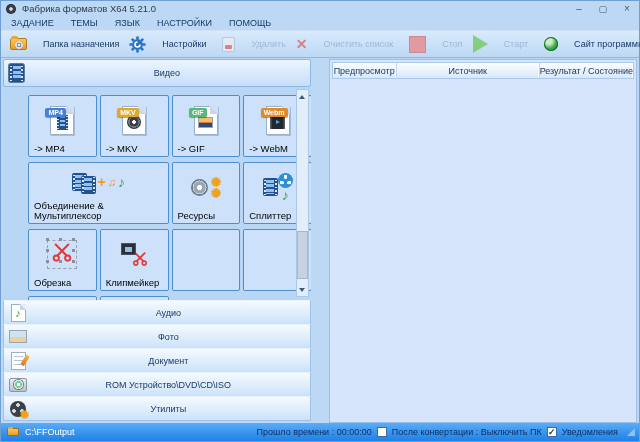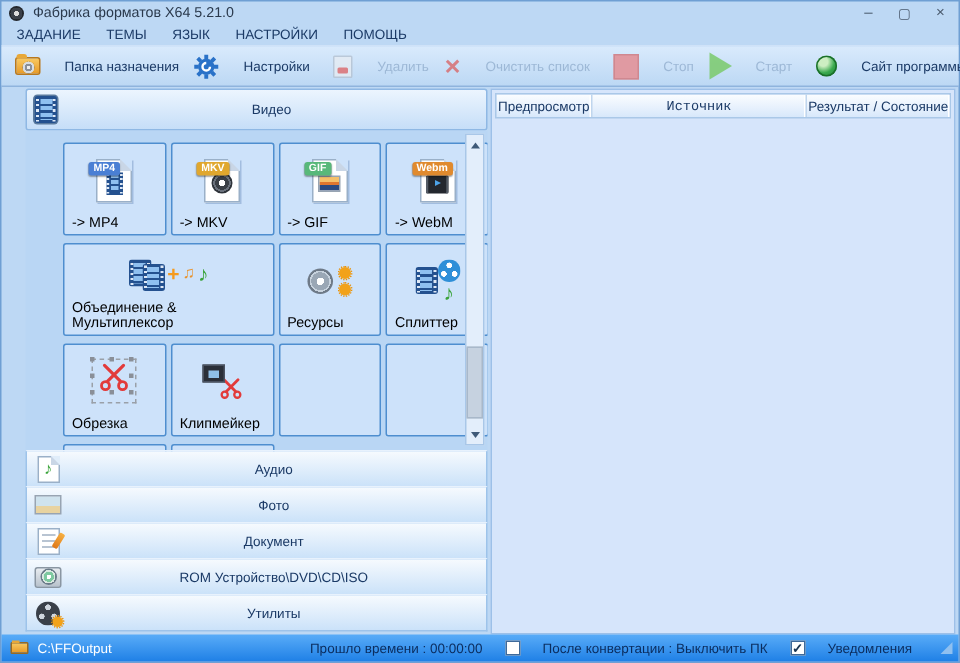--- a/index.html
+++ b/index.html
@@ -33,21 +33,21 @@
 
   .delpage-ico { width:13px; height:15px; background:#e6ecf3; border:1px solid #b5c2d1; border-radius:1px; position:relative; opacity:.8; }
   .delpage-ico::after { content:''; position:absolute; left:2px; right:2px; bottom:2px; height:3.5px; background:#e06a6a; border-radius:1px; }
   .clearx-ico { color:#d96060; font-weight:bold; font-size:14px; line-height:14px; opacity:.75; }
   .stop-ico { width:17px; height:17px; background:#e09aa2; border:1px solid #cf8890; }
   .start-ico { width:0; height:0; border-left:15px solid #7ecb72; border-top:9px solid transparent; border-bottom:9px solid transparent; opacity:.9; }
   .globe-ico { width:14px; height:14px; border-radius:50%;
     background:radial-gradient(circle at 35% 30%, #cdeec2 0 3px, #3aa94e 55%, #1c7a2e); box-shadow:inset 0 0 0 1px #1a6f2a; }
 
   
-  .main { flex:1; display:flex; min-height:0; padding:1px 2px 0 16px; gap:2px; }
+  .main { flex:1; display:flex; min-height:0; padding:1px 2px 0 2px; gap:18px; }
   .left { width:308px; display:flex; flex-direction:column; }
 
   .video-header { height:28px; background:linear-gradient(#ecf5fe,#c6def8); border:1px solid #8fb8e4; border-radius:2px;
     display:flex; align-items:center; font-size:9px; color:#1b3a66; position:relative; }
   .video-header .hlabel { flex:1; text-align:center; }
 
   .filmstrip { width:15px; height:18px; border-radius:2px; position:relative;
     background:
       repeating-linear-gradient(#dfe9f6 0 1.5px, rgba(0,0,0,0) 1.5px 3.5px) 1px 1.5px / 2px calc(100% - 3px) no-repeat,
       repeating-linear-gradient(#dfe9f6 0 1.5px, rgba(0,0,0,0) 1.5px 3.5px) right 1px top 1.5px / 2px calc(100% - 3px) no-repeat,
@@ -138,29 +138,29 @@
   .sarrow { height:13px; display:flex; align-items:center; justify-content:center; }
   .tri-up { width:0; height:0; border-bottom:4px solid #3f5a78; border-left:3.5px solid transparent; border-right:3.5px solid transparent; }
   .tri-down { width:0; height:0; border-top:4px solid #3f5a78; border-left:3.5px solid transparent; border-right:3.5px solid transparent; }
   .strack { flex:1; position:relative; }
   .sthumb { position:absolute; left:0; right:0; top:128px; height:48px; background:#c6d2e0; border:1px solid #a8b8ca; }
 
   
   .right { flex:1; background:#d6e5fb; border:1px solid #9dc0e8; display:flex; flex-direction:column; padding:2px; }
   .cols { height:17px; display:flex; background:linear-gradient(#fbfdff,#d8e8fb); border:1px solid #aac8e8; font-size:9px; color:#1b3a66; }
   .col { display:flex; align-items:center; justify-content:center; white-space:nowrap; overflow:hidden; border-right:1px solid #c0d6ee; box-shadow:-1px 0 0 #fff inset; }
-  .col1 { width:64px; } .col2 { width:143px;font-family:Liberation Mono, monospace; } .col3 { flex:1; border-right:none; }
+  .col1 { width:64px; } .col2 { width:143px; } .col3 { flex:1; border-right:none; }
   .panel-body { flex:1; }
 
   
   .statusbar { height:18px; background:linear-gradient(#59acf8,#1f80e6); display:flex; align-items:center; font-size:9px; padding:0 4px 0 6px; }
   .sb-folder { width:12px; height:8px; background:linear-gradient(#f8c860,#e89b28); border:1px solid #9a6a20; border-radius:1px; position:relative; }
   .sb-folder::before { content:''; position:absolute; top:-2.5px; left:0; width:5px; height:2.5px; background:#e8a838; }
   .sb-path { color:#fff; margin-left:6px; flex:1; }
-  .sb-right { display:flex; align-items:center; gap:15px; color:#0b2d5e; }
+  .sb-right { display:flex; align-items:center; gap:5px; color:#0b2d5e; }
   .cb { width:10px; height:10px; background:#fff; border:1px solid #3f6a9a; display:inline-flex; align-items:center; justify-content:center;
     font-size:9px; line-height:9px; color:#1a3450; font-weight:bold; }
   .grip { width:0; height:0; border-bottom:8px solid #8fc0f0; border-left:8px solid transparent; margin-left:4px; }
 </style>
 </head>
 <body>
 
 <div class="window">
 
   <div class="titlebar">

